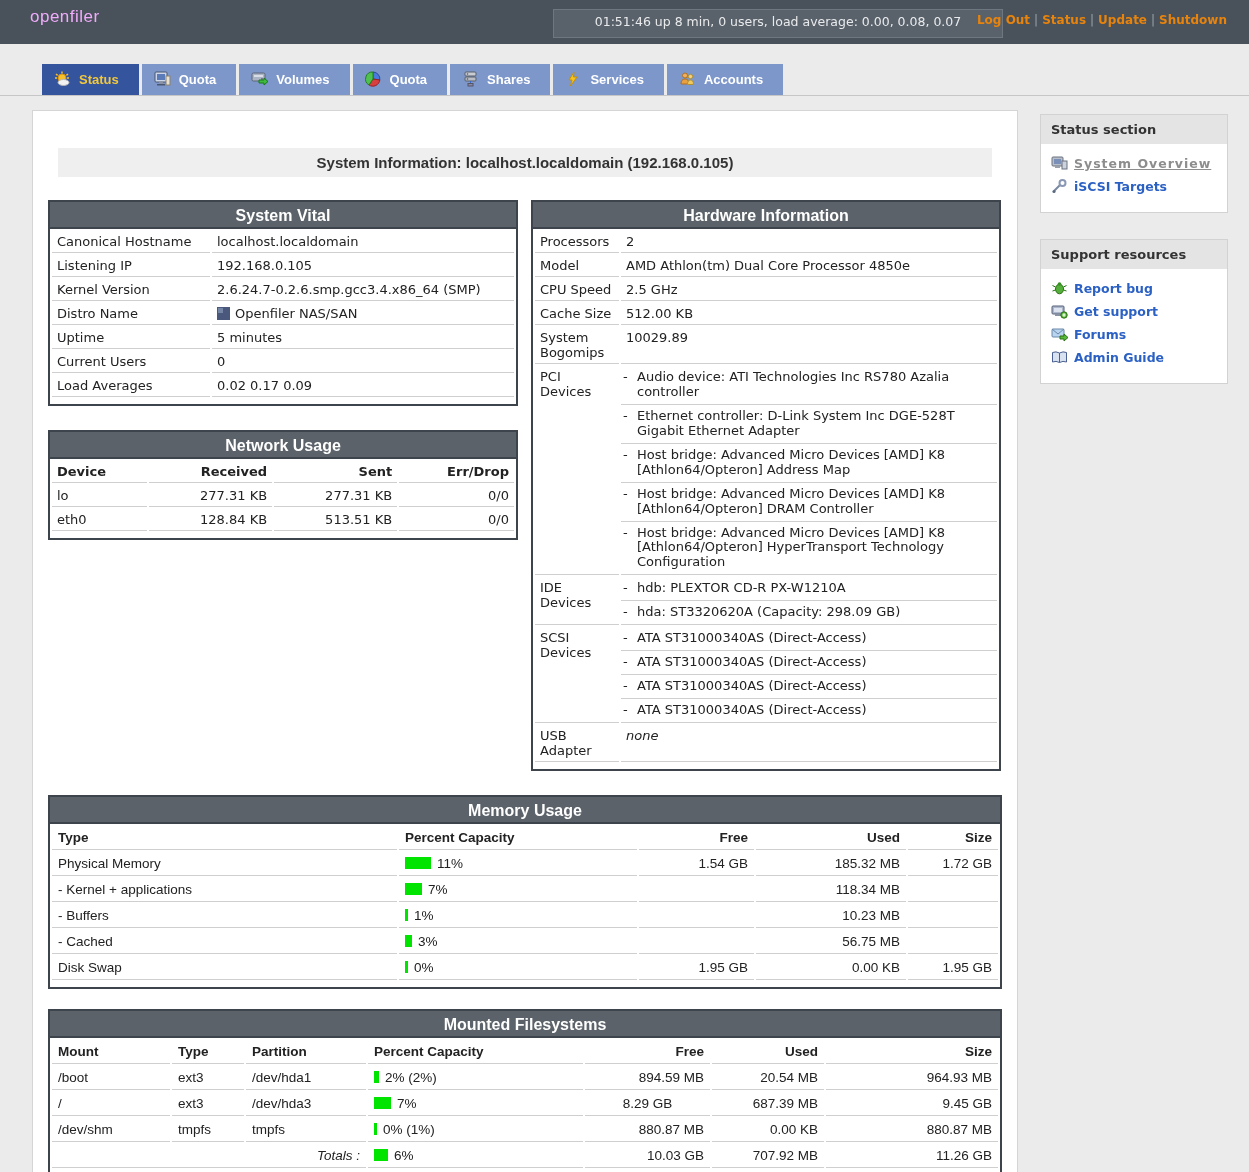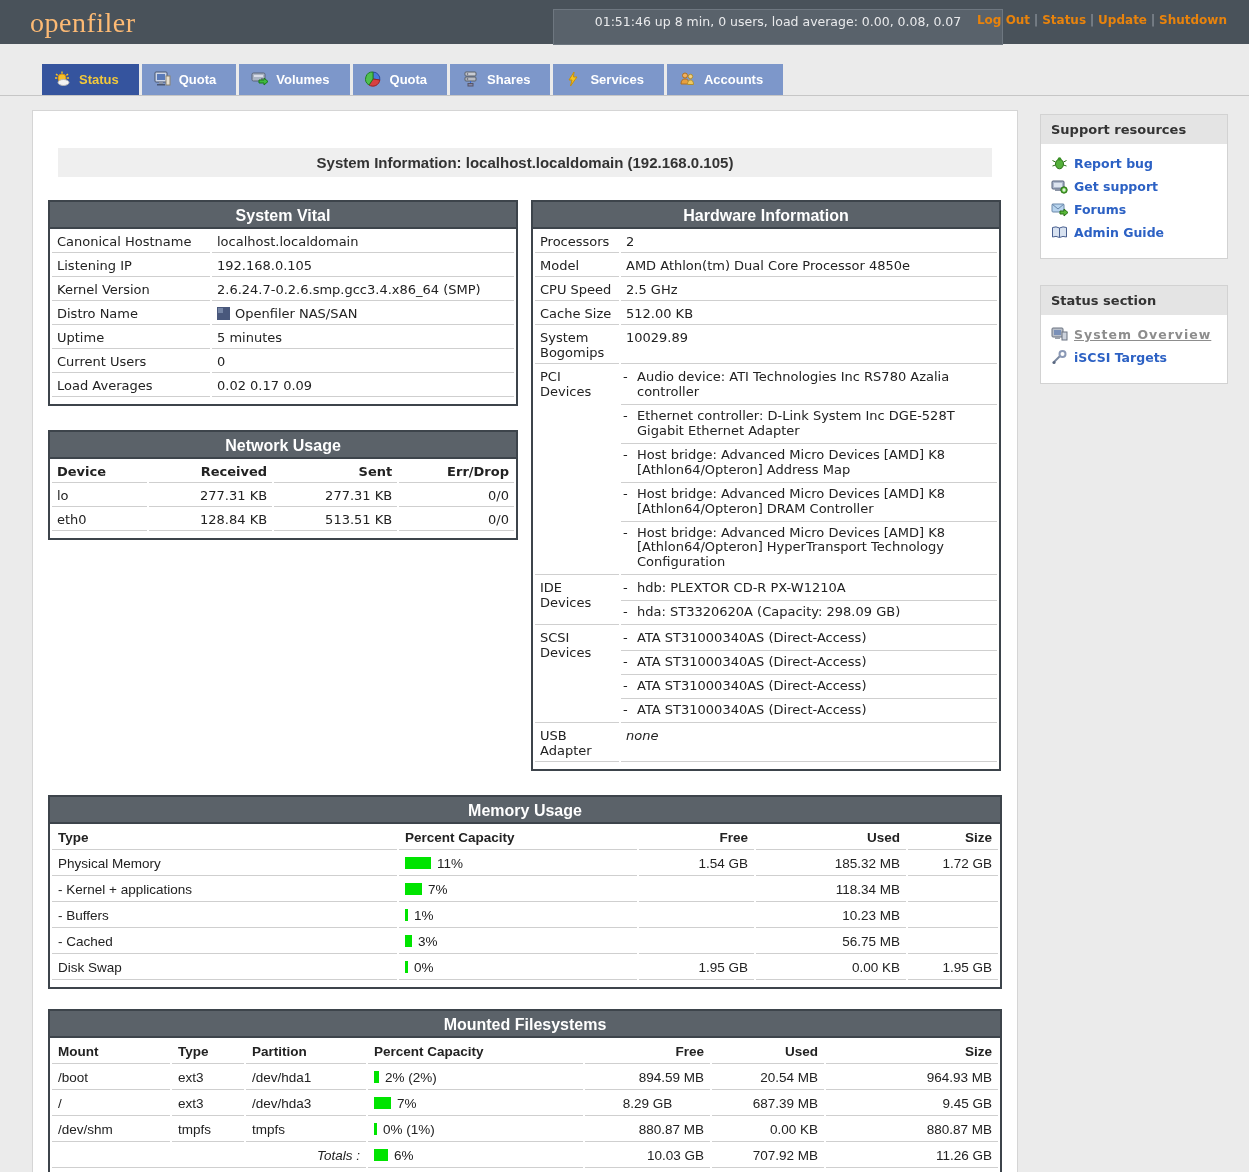--- a/index.html
+++ b/index.html
@@ -1,23 +1,23 @@
 <!DOCTYPE html>
 <html><head>
 <meta charset="utf-8">
 <style>
   * { margin:0; padding:0; box-sizing:border-box; }
   html,body { width:1249px; height:1172px; background:#ebebeb;
     font-family:"DejaVu Sans","Liberation Sans",sans-serif; font-size:13px; color:#222; overflow:hidden; }
 
   
   .topbar { position:relative; height:44px; background:#49525a; }
-  .logo { position:absolute; left:30px; top:7px; color:#fdba74; font-size:28px; font-weight:normal; letter-spacing:0.5px;
-    font-family:Liberation Serif, serif; }
-  .uptime-box { position:absolute; left:553px; top:9px; width:450px; height:36px; background:#59626b;
+  .logo { position:absolute; left:30px; top:7px; color:#f0abfc; font-size:17px; font-weight:normal; letter-spacing:0.5px;
+    font-family:Liberation Sans, sans-serif; }
+  .uptime-box { position:absolute; left:553px; top:9px; width:450px; height:29px; background:#59626b;
     border:1px solid #6e7780; color:#e9eaec; font-size:12.5px; text-align:center; line-height:24px; }
   .top-links { position:absolute; right:18px; top:13px; font-size:12px; font-weight:bold; }
   .top-links a { color:#e8830c; text-decoration:none; margin:0 4px; cursor:pointer; }
   .top-links .sep { color:#99a0a7; font-weight:normal; }
 
   
   .tabstrip { padding:20px 0 0 42px; border-bottom:1px solid #c6c6c6; height:52px; }
   .tab { display:inline-block; vertical-align:bottom; height:31px; background:#7d97ca; color:#fff;
     font-family:"Liberation Sans",sans-serif; font-size:13px; font-weight:bold; line-height:31px;
     padding:0 20px 0 12px; margin-right:3px; cursor:pointer; }
@@ -399,20 +399,34 @@
             <td class="num">11.26 GB</td>
           </tr>
         </tbody>
       </table>
     <div class="pad-bottom"></div>
   </div>
 </div>
 
 <div class="sidebar" id="sidebar">
     <div class="side-box">
+      <div class="side-head">Status section</div>
+      <div class="side-item current"><span class="icon"><svg viewBox="0 0 17 15">
+            <rect x="1" y="1" width="11" height="9" rx="1" fill="#b9bfc9" stroke="#6a7280"></rect>
+            <rect x="3" y="3" width="7" height="5" fill="#7a90b8"></rect>
+            <rect x="4" y="10" width="5" height="2" fill="#9aa0aa"></rect>
+            <rect x="11" y="5" width="5" height="8" fill="#cdd3dd" stroke="#6a7280"></rect>
+          </svg></span><a>System Overview</a></div>
+      <div class="side-item"><span class="icon"><svg viewBox="0 0 17 15">
+            <path d="M3 12 L9 6" stroke="#7a88a0" stroke-width="2"></path>
+            <circle cx="11.5" cy="4" r="3" fill="none" stroke="#8a98b5" stroke-width="2"></circle>
+            <circle cx="3" cy="12.5" r="1.6" fill="#5a6880"></circle>
+          </svg></span><a>iSCSI Targets</a></div>
+    </div>
+    <div class="side-box">
       <div class="side-head">Support resources</div>
       <div class="side-item"><span class="icon"><svg viewBox="0 0 17 15">
             <ellipse cx="8.5" cy="8" rx="4" ry="4.8" fill="#54b03a" stroke="#2a7015"></ellipse>
             <circle cx="8.5" cy="3" r="1.8" fill="#3a9025"></circle>
             <g stroke="#2a7015">
               <line x1="4.5" y1="6" x2="1.5" y2="4.5"></line>
               <line x1="4.5" y1="9" x2="1.5" y2="10"></line>
               <line x1="12.5" y1="6" x2="15.5" y2="4.5"></line>
               <line x1="12.5" y1="9" x2="15.5" y2="10"></line>
             </g>
@@ -427,27 +441,13 @@
       <div class="side-item"><span class="icon"><svg viewBox="0 0 17 15">
             <rect x="1" y="2" width="12" height="8" rx="1" fill="#b8d4ee" stroke="#6a88aa"></rect>
             <path d="M1 2 L7 7 L13 2" fill="none" stroke="#6a88aa"></path>
             <path d="M9 9 l4 0 0 -2 4 3.5 -4 3.5 0 -2 -4 0 z" fill="#58b838" stroke="#2a7015"></path>
           </svg></span><a>Forums</a></div>
       <div class="side-item"><span class="icon"><svg viewBox="0 0 17 15">
             <path d="M8.5 3 Q5 1 1.5 2.5 V12 Q5 10.5 8.5 12.5 Q12 10.5 15.5 12 V2.5 Q12 1 8.5 3 Z" fill="#d8e2f0" stroke="#4a6090"></path>
             <line x1="8.5" y1="3" x2="8.5" y2="12.5" stroke="#4a6090"></line>
           </svg></span><a>Admin Guide</a></div>
     </div>
-    <div class="side-box">
-      <div class="side-head">Status section</div>
-      <div class="side-item current"><span class="icon"><svg viewBox="0 0 17 15">
-            <rect x="1" y="1" width="11" height="9" rx="1" fill="#b9bfc9" stroke="#6a7280"></rect>
-            <rect x="3" y="3" width="7" height="5" fill="#7a90b8"></rect>
-            <rect x="4" y="10" width="5" height="2" fill="#9aa0aa"></rect>
-            <rect x="11" y="5" width="5" height="8" fill="#cdd3dd" stroke="#6a7280"></rect>
-          </svg></span><a>System Overview</a></div>
-      <div class="side-item"><span class="icon"><svg viewBox="0 0 17 15">
-            <path d="M3 12 L9 6" stroke="#7a88a0" stroke-width="2"></path>
-            <circle cx="11.5" cy="4" r="3" fill="none" stroke="#8a98b5" stroke-width="2"></circle>
-            <circle cx="3" cy="12.5" r="1.6" fill="#5a6880"></circle>
-          </svg></span><a>iSCSI Targets</a></div>
-    </div>
   </div>
 
 </body></html>

